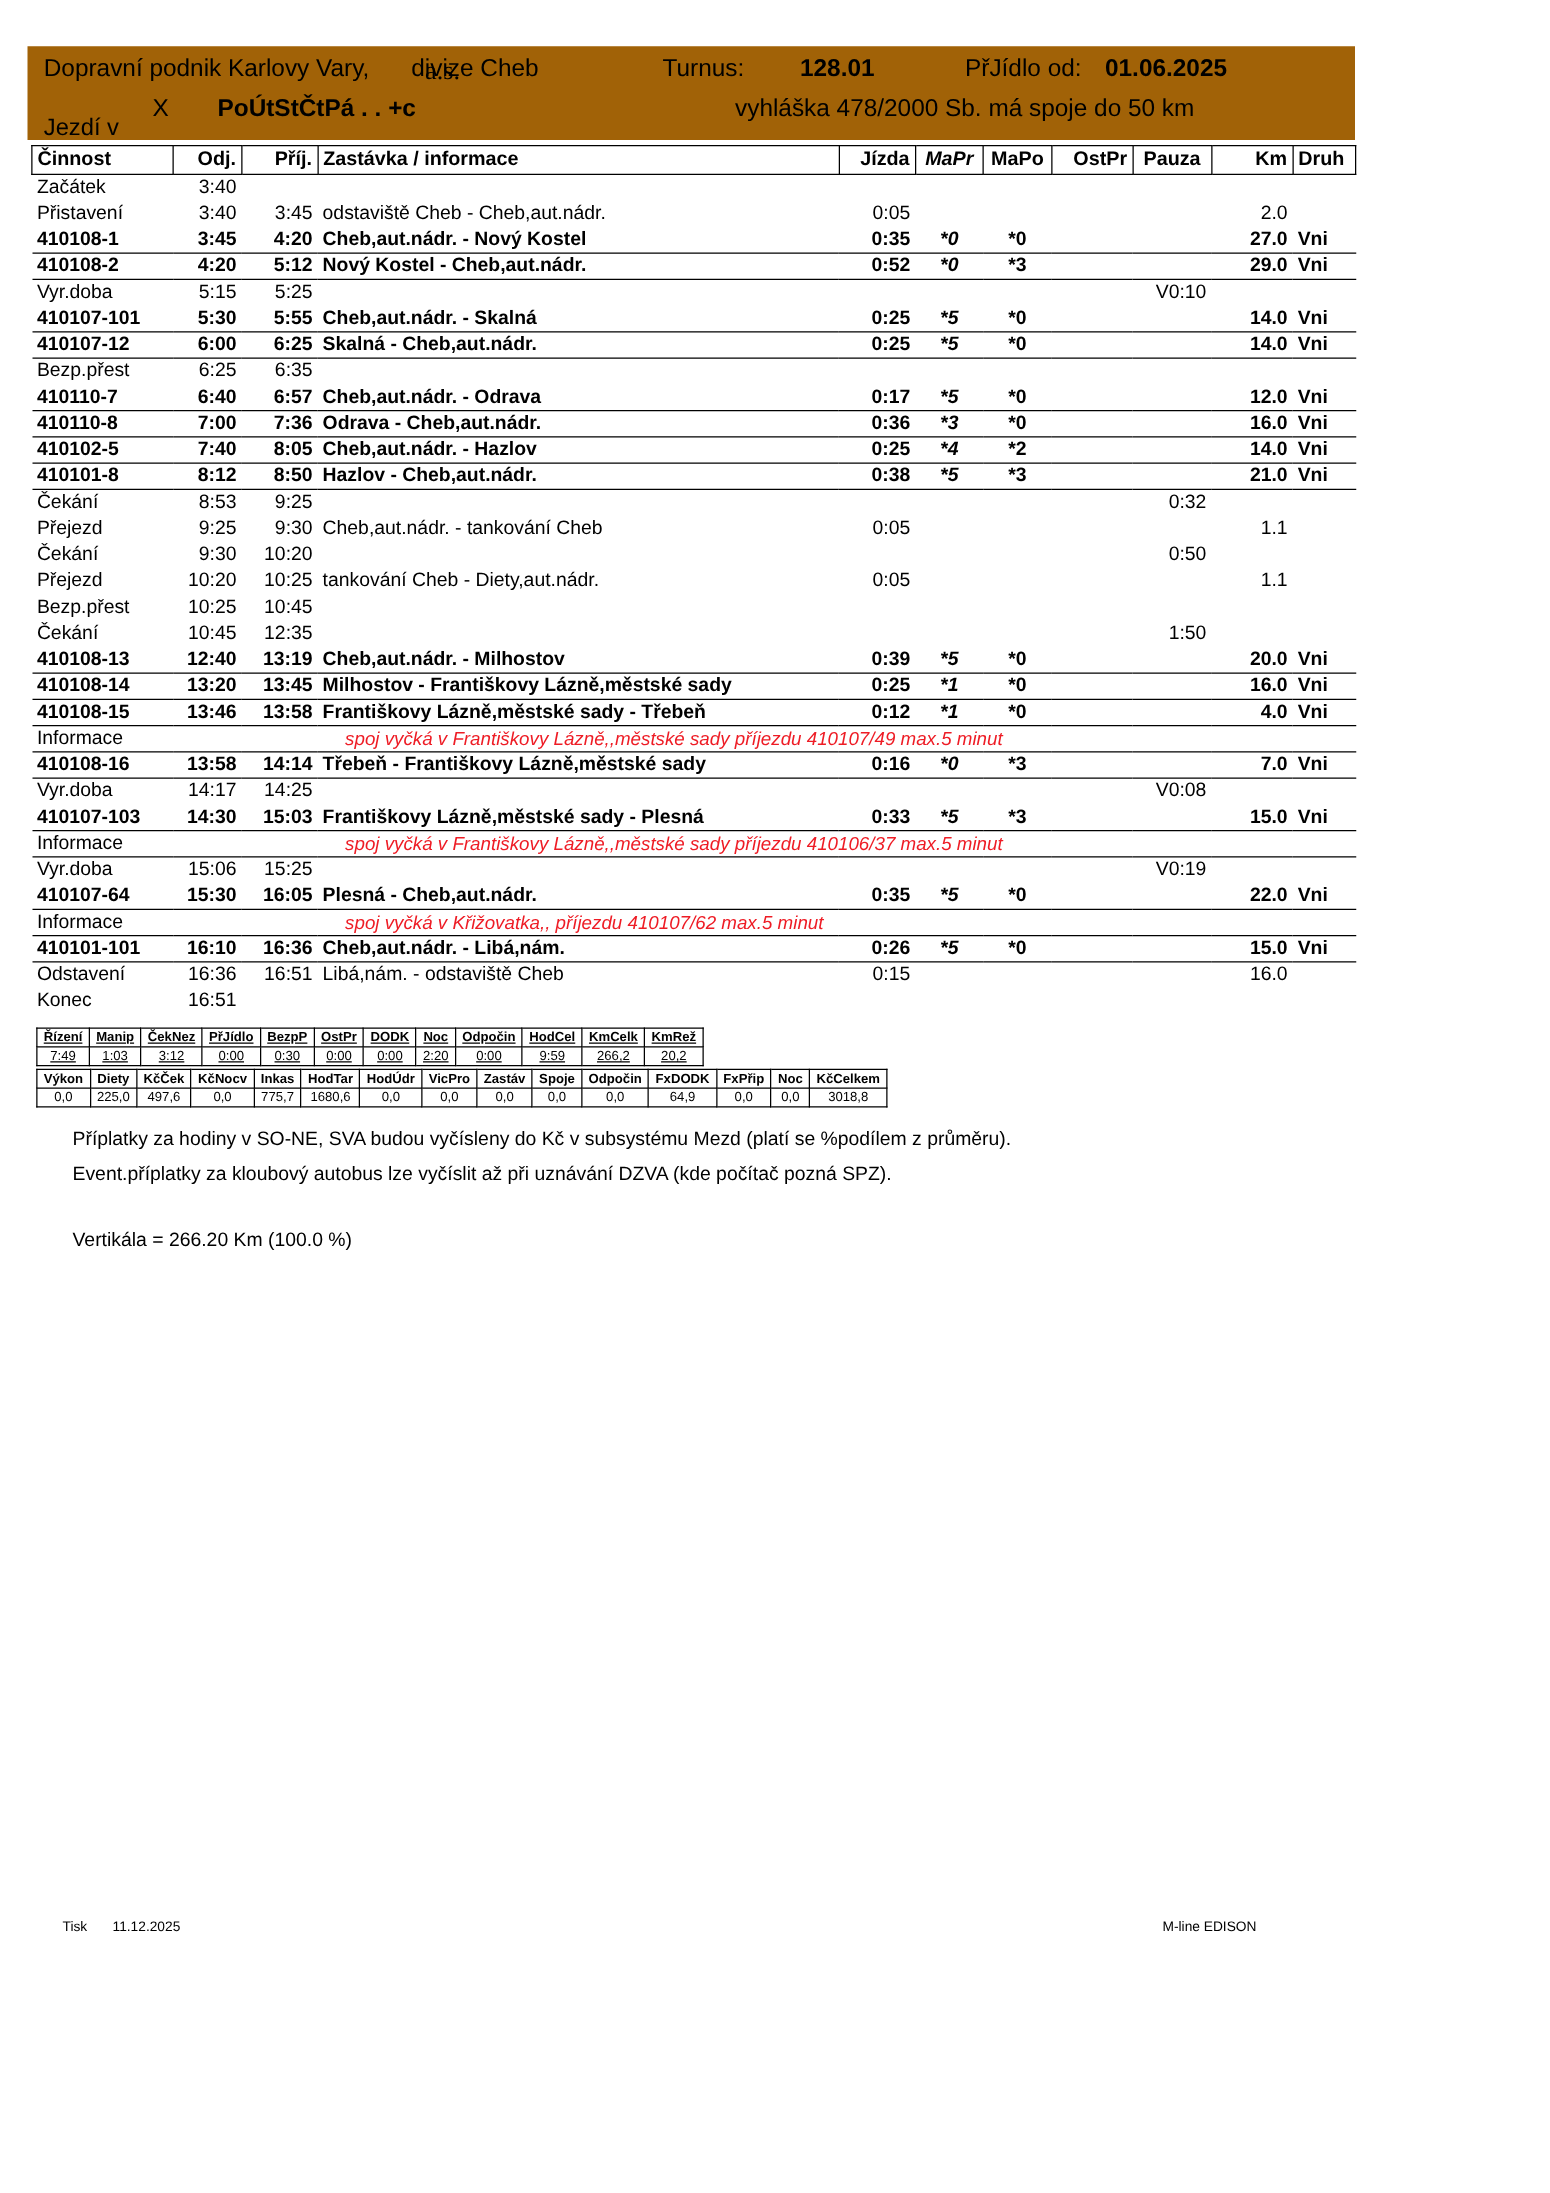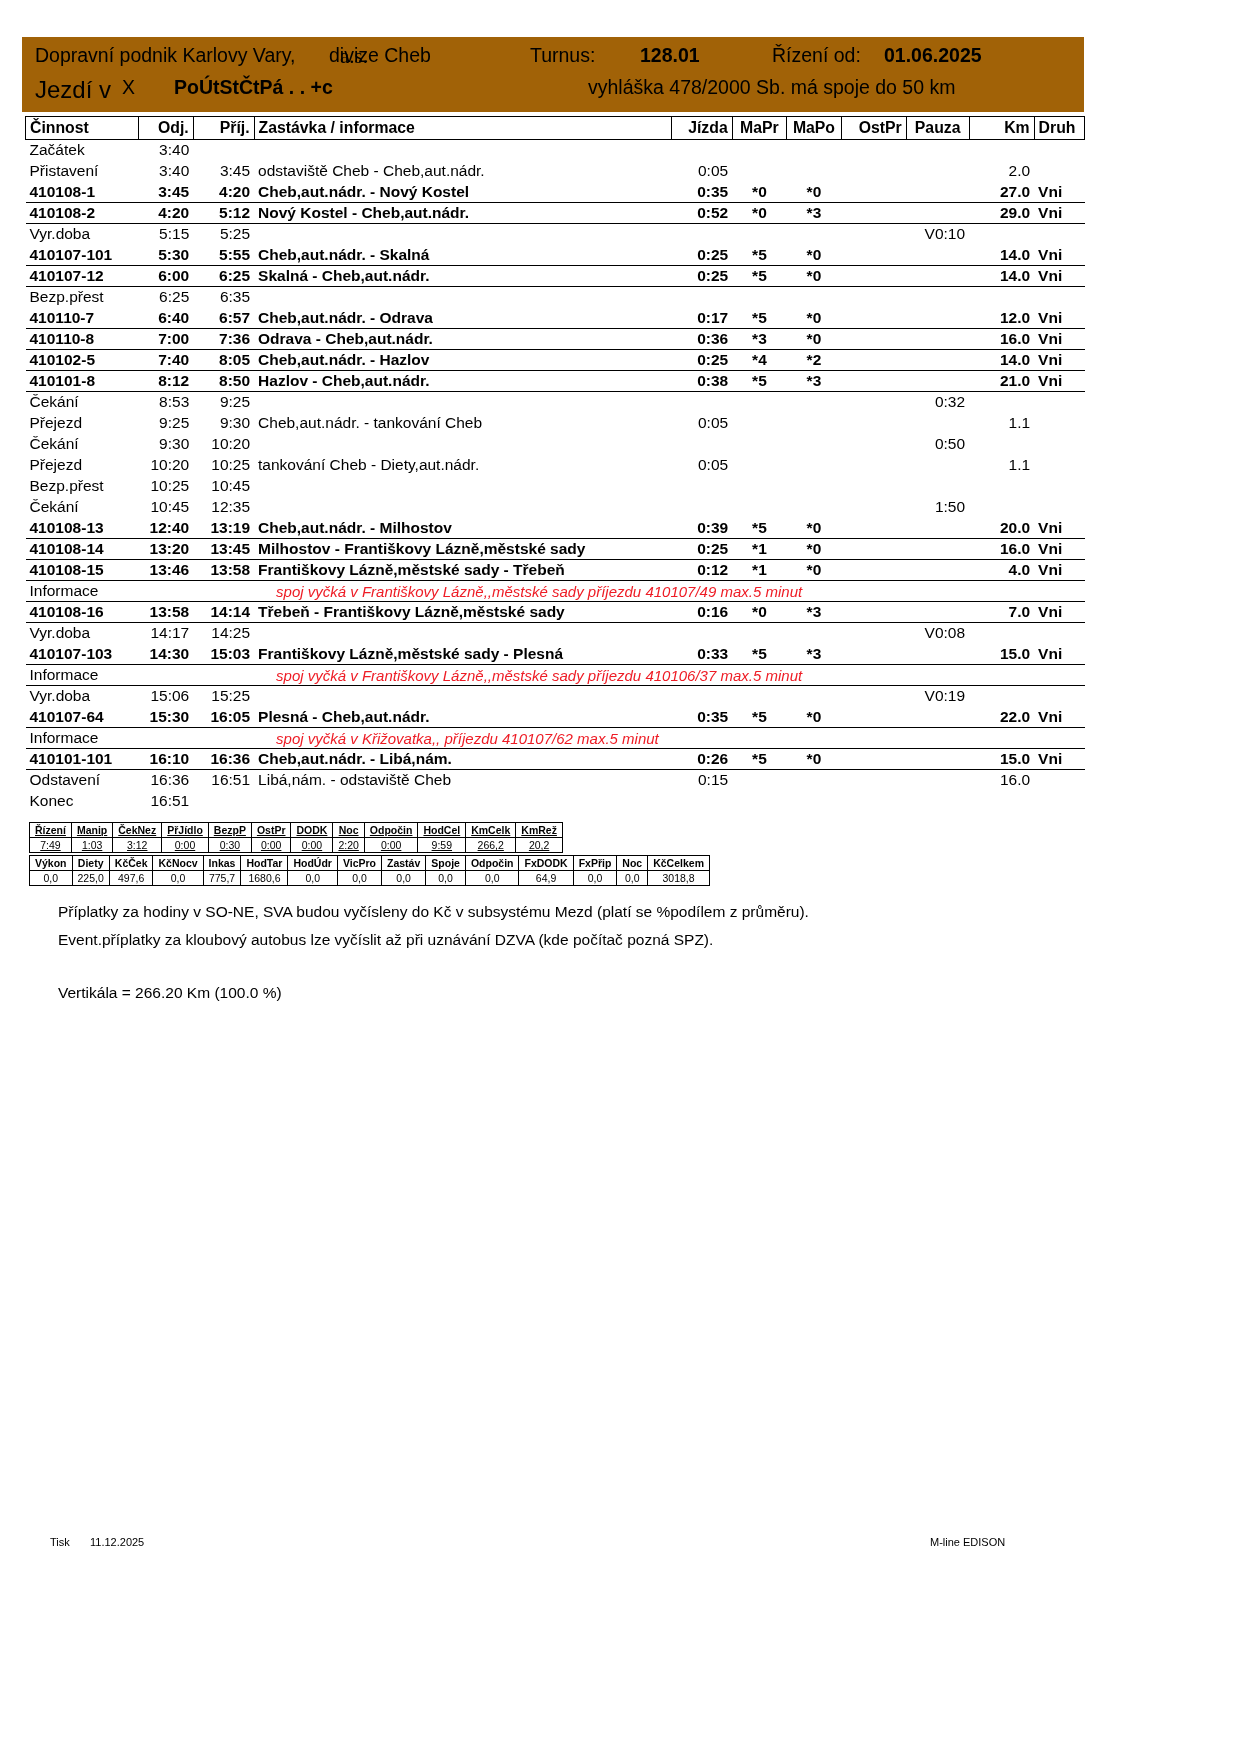--- a/index.html
+++ b/index.html
@@ -22,21 +22,21 @@
   .hdr-row2{ position:absolute; left:0; top:37px; height:30px; width:100%; }
 
   .h-company{ position:absolute; left:13px; top:2px; font-size:19.5px; white-space:nowrap; }
   .h-division{ position:absolute; left:307px; top:2px; font-size:19.5px; white-space:nowrap; }
   .h-divize2{ position:absolute; left:318px; top:2px; font-size:21px; white-space:nowrap;font-family:Liberation Serif, serif; }
   .h-turnus-label{ position:absolute; left:508px; top:2px; font-size:19.5px; }
   .h-turnus-val{ position:absolute; left:618px; top:2px; font-size:19.5px; font-weight:bold; }
   .h-platny-label{ position:absolute; left:750px; top:2px; font-size:19.5px; }
   .h-platny-val{ position:absolute; left:862px; top:2px; font-size:19.5px; font-weight:bold; }
 
-  .h-jezdi{ position:absolute; left:13px; top:2px; font-size:24px; }
+  .h-jezdi{ position:absolute; left:13px; top:18px; font-size:19px; }
   .h-jezdi-x{ position:absolute; left:100px; top:2px; font-size:19.5px; }
   .h-days{ position:absolute; left:152px; top:2px; font-size:19.5px; font-weight:bold; letter-spacing:0px; }
   .h-vyhlaska{ position:absolute; left:566px; top:2px; font-size:19.5px; }
 
   
   .main-table{
     position:absolute; left:25px; top:116px; width:1060px;
     border-collapse:collapse;
     font-size:15.5px;
   }
@@ -51,21 +51,21 @@
   }
   .main-table thead th.r{ text-align:right; }
   .main-table thead th.c{ text-align:center; }
 
   
   .c-cinnost{ width:108px; }
   .c-odj{ width:52px; text-align:right; }
   .c-prij{ width:58px; text-align:right; }
   .c-zast{ width:398px; text-align:left; }
   .c-jizda{ width:58px; text-align:right; }
-  .c-mapr{ width:52px; text-align:center; }
+  .c-mapr{ width:52px; text-align:center;font-style:italic; }
   .c-mapo{ width:52px; text-align:center; }
   .c-ostpr{ width:62px; text-align:center; }
   .c-pauza{ width:60px; text-align:right; }
   .c-km{ width:62px; text-align:right;margin-left:36px; }
   .c-druh{ width:48px; text-align:left; }
 
   tbody tr td{ border:0; }
   tr.rule td{ border-bottom:1.2px solid #000; }
   tr.bold td{ font-weight:bold; }
   td.red-wide{ color:#ee1c25; font-style:italic; font-size:15px; text-align:left; padding-left:22px;}
@@ -99,21 +99,21 @@
 
 <div class="page">
 
   <div class="header-band">
     <div class="hdr-row1">
       <span class="h-company">Dopravní podnik Karlovy Vary,</span>
       <span class="h-divize2">a.s.</span>
       <span class="h-division">divize Cheb</span>
       <span class="h-turnus-label">Turnus:</span>
       <span class="h-turnus-val">128.01</span>
-      <span class="h-platny-label">Řízení od:</span>
+      <span class="h-platny-label">PřJídlo od:</span>
       <span class="h-platny-val">01.06.2025</span>
     </div>
     <div class="hdr-row2">
       <span class="h-jezdi">Jezdí v</span>
       <span class="h-jezdi-x">X</span>
       <span class="h-days">PoÚtStČtPá . . +c</span>
       <span class="h-vyhlaska">vyhláška 478/2000 Sb. má spoje do 50 km</span>
     </div>
   </div>
 

